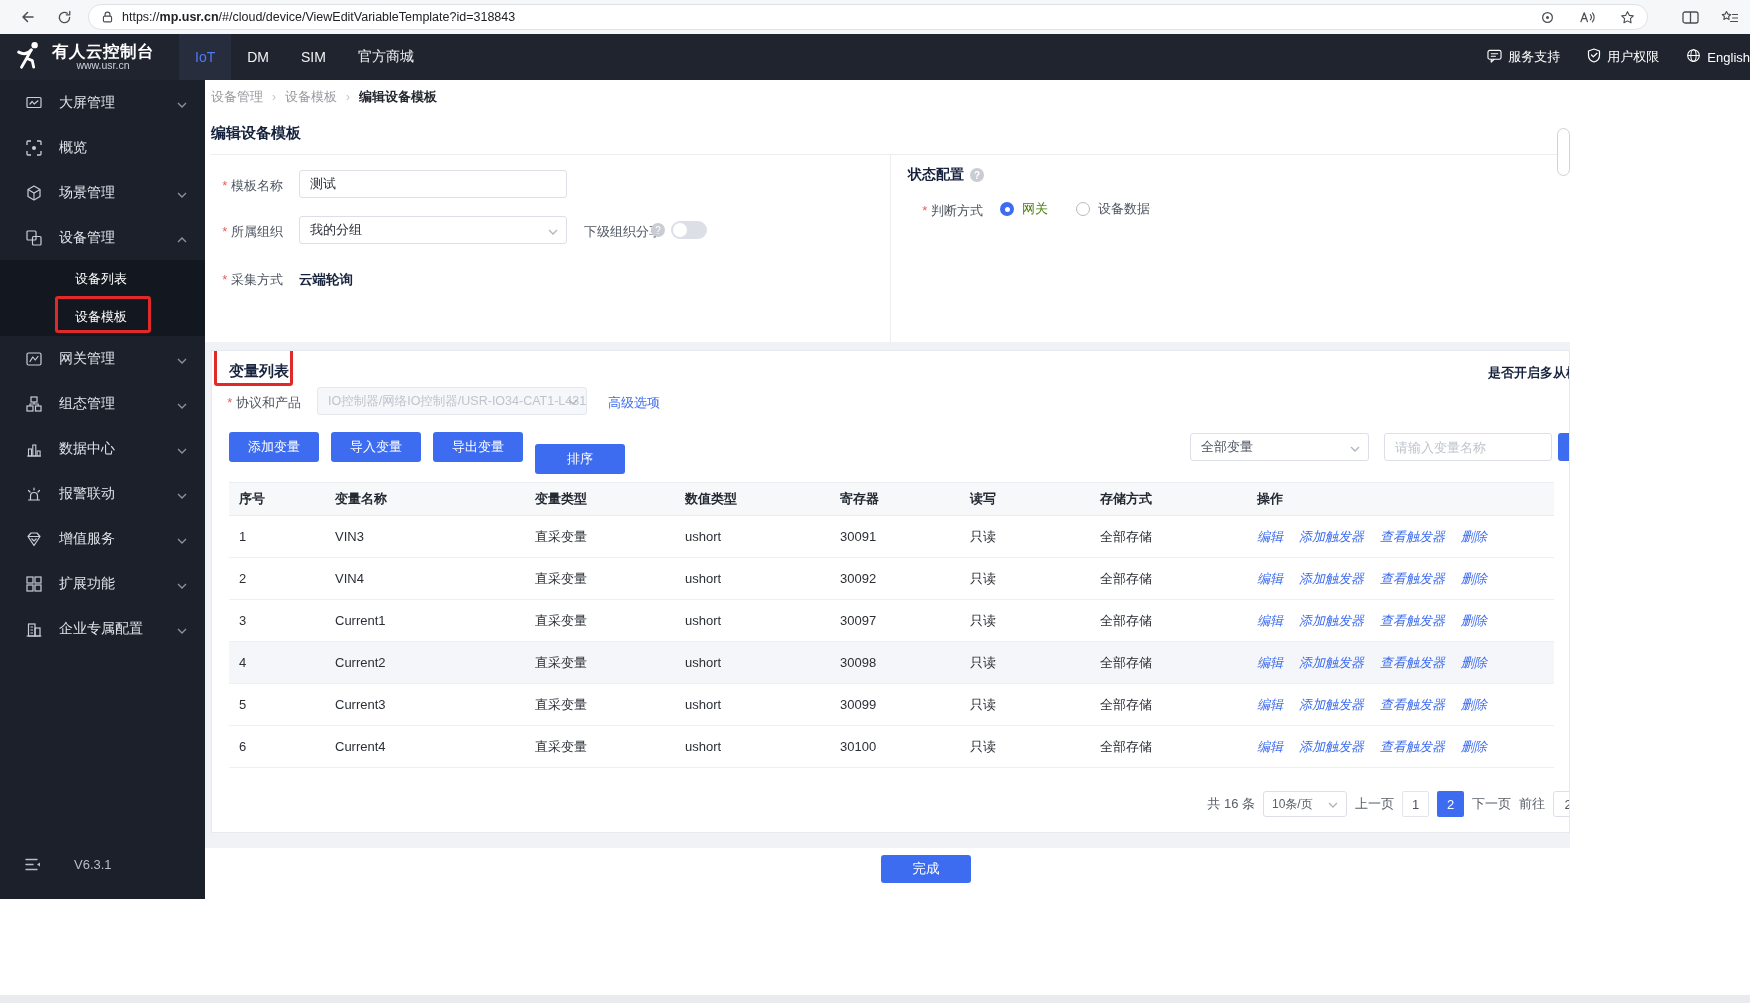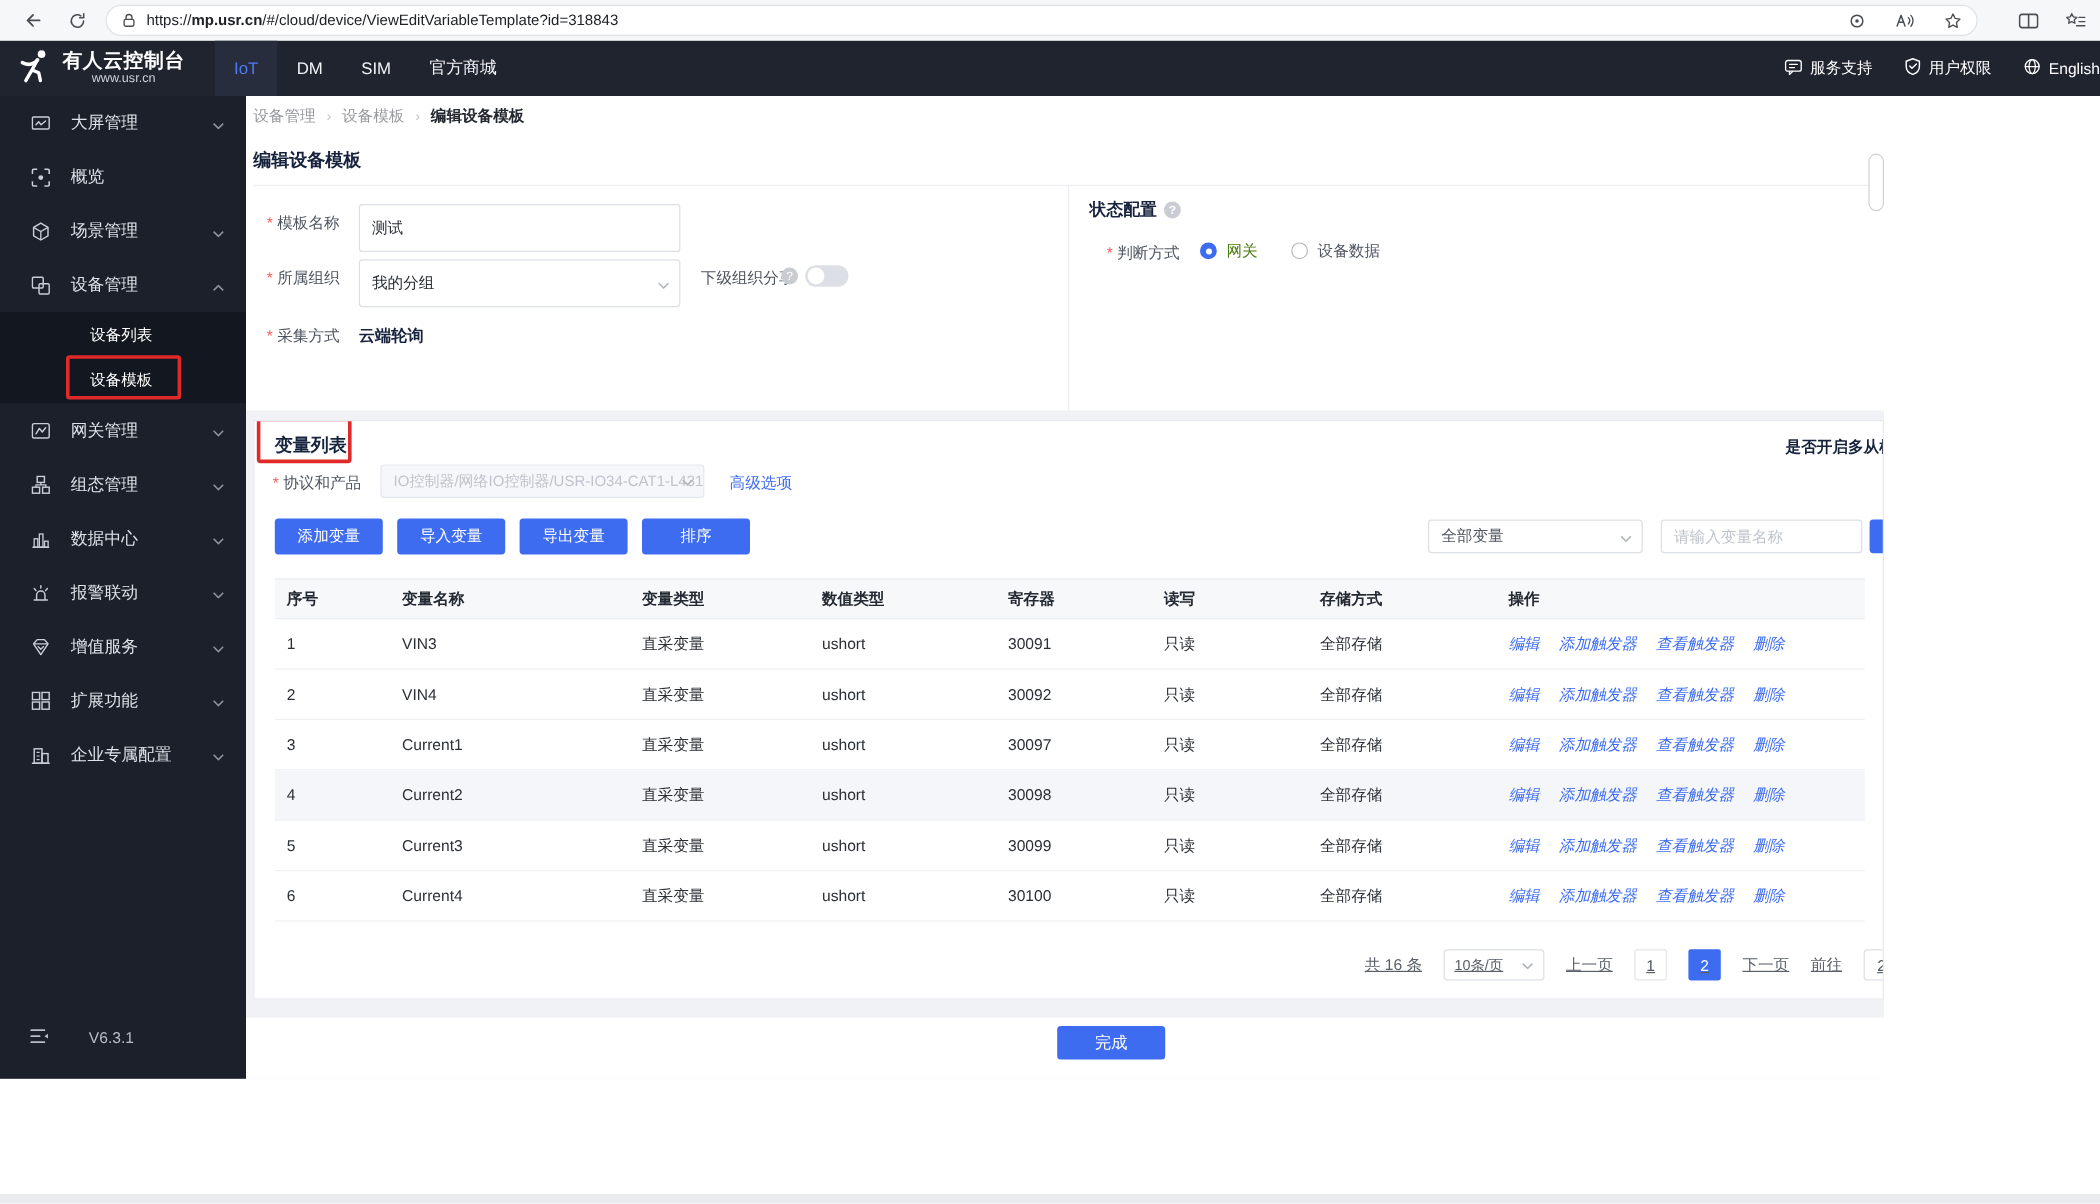--- a/index.html
+++ b/index.html
@@ -51,21 +51,21 @@
   .card-top { position:absolute; left:0; top:0; width:1365px; height:262px; background:#fff; }
   .breadcrumb { position:absolute; left:6px; top:8px; display:flex; align-items:center; gap:9px; font-size:13px; color:#97999e; }
   .breadcrumb .last { color:#24282f; font-weight:700; }
   .bc-sep { color:#c0c4cc; font-size:12px; }
   .page-title { position:absolute; left:6px; top:44px; font-size:15px; font-weight:700; color:#17233d; }
   .h-divider { position:absolute; left:6px; top:74px; width:1352px; height:1px; background:#ecedf1; }
   .v-divider { position:absolute; left:685px; top:75px; width:1px; height:187px; background:#ecedf1; }
 
   .f-label { position:absolute; width:78px; text-align:right; font-size:13px; color:#4e5560; }
   .req::before { content:"* "; color:#f25a5a; }
-  .f-input, .f-select { position:absolute; left:94px; width:268px; height:40px; border:1px solid #dcdfe6; border-radius:3px; font-size:13px; color:#2b2f36; padding:0 10px; display:flex; align-items:center; background:#fff; }
+  .f-input, .f-select { position:absolute; left:94px; width:268px; height:28px; border:1px solid #dcdfe6; border-radius:3px; font-size:13px; color:#2b2f36; padding:0 10px; display:flex; align-items:center; background:#fff; }
   input.f-input { display:block; line-height:26px; }
   .sel-chev { position:absolute; right:8px; color:#b0b4bc; }
   .share-label { position:absolute; left:379px; top:143px; font-size:13px; color:#4e5560; }
   .q-icon { display:inline-flex; width:14px; height:14px; border-radius:50%; background:#c9ccd2; color:#fff; font-size:10px; align-items:center; justify-content:center; }
   .share-q { position:absolute; left:446px; top:143px; }
   .toggle { position:absolute; left:466px; top:141px; width:36px; height:18px; border-radius:9px; background:#dcdfe6; cursor:pointer; }
   .toggle .knob { position:absolute; left:2px; top:2px; width:14px; height:14px; border-radius:50%; background:#fff; }
   .collect-value { position:absolute; left:94px; top:191px; font-size:13.5px; font-weight:700; color:#17233d; }
 
   .status-title { position:absolute; left:703px; top:86px; display:flex; align-items:center; gap:6px; font-size:14px; font-weight:700; color:#17233d; }
@@ -97,21 +97,21 @@
 
   .vtable { position:absolute; left:17px; top:131px; width:1325px; }
   .t-head, .t-row { display:grid; grid-template-columns:96px 200px 150px 155px 130px 130px 157px 1fr; align-items:center; }
   .t-head { height:34px; background:#f7f8fa; border-top:1px solid #eaedf2; border-bottom:1px solid #eaedf2; font-size:13px; font-weight:700; color:#242a33; }
   .t-row { height:42px; border-bottom:1px solid #eef0f4; font-size:13px; color:#2b2f36; }
   .t-row.hl { background:#f4f6f9; }
   .tc { padding-left:10px; }
   .ops { display:flex; gap:16px; padding-left:10px;font-style:italic; }
   .op-link { color:#3e6cf0; cursor:pointer; white-space:nowrap; }
 
-  .pager { position:absolute; right:-14px; top:439px; height:28px; display:flex; align-items:center; gap:18px; font-size:13px; color:#5a6068;text-decoration:underline; }
+  .pager { position:absolute; right:-14px; top:439px; height:28px; display:flex; align-items:center; gap:8px; font-size:13px; color:#5a6068; }
   .psize { width:84px; height:26px; border:1px solid #dcdfe6; border-radius:3px; display:flex; align-items:center; padding:0 8px; font-size:12px; color:#5a6068; cursor:pointer; }
   .psize .sel-chev { position:static; margin-left:auto; }
   .pg { width:27px; height:26px; border-radius:2px; display:flex; align-items:center; justify-content:center; cursor:pointer; }
   .pg.plain { background:#fff; border:1px solid #e2e5ea; color:#4e5560; }
   .pg.active { background:#3e6cf0; color:#fff; }
   .goto-input { width:30px; height:26px; border:1px solid #dcdfe6; border-radius:3px; display:flex; align-items:center; justify-content:center; color:#4e5560; }
   .pclick { cursor:pointer; }
 
   .footer-card { position:absolute; left:0; top:768px; width:1365px; height:51px; background:#fff; }
   .done-btn { position:absolute; left:676px; top:7px; width:90px; height:28px; background:#3e6cf0; color:#fff; border-radius:3px; font-size:13.5px; display:flex; align-items:center; justify-content:center; cursor:pointer; }
@@ -445,21 +445,21 @@
       <span>IO控制器/网络IO控制器/USR-IO34-CAT1-L431</span>
       <span class="sel-chev"><svg width="10" height="6" viewBox="0 0 10 6">
             <path d="M1 1l4 4 4-4" fill="none" stroke="currentColor" stroke-width="1.3"></path>
           </svg></span>
     </div>
     <div class="adv-link">高级选项</div>
 
     <div class="blue-btn" style="left:17px;">添加变量</div>
     <div class="blue-btn" style="left:119px;">导入变量</div>
     <div class="blue-btn" style="left:221px;">导出变量</div>
-    <div class="blue-btn" style="left:323px;">排序</div>
+    <div class="blue-btn" style="left:323px;margin-top:12px;">排序</div>
 
     <div class="filter-select">
       <span>全部变量</span>
       <span class="sel-chev"><svg width="10" height="6" viewBox="0 0 10 6">
             <path d="M1 1l4 4 4-4" fill="none" stroke="currentColor" stroke-width="1.3"></path>
           </svg></span>
     </div>
     <input class="search-input" placeholder="请输入变量名称" style="">
     <div class="blue-sliver"></div>
 

